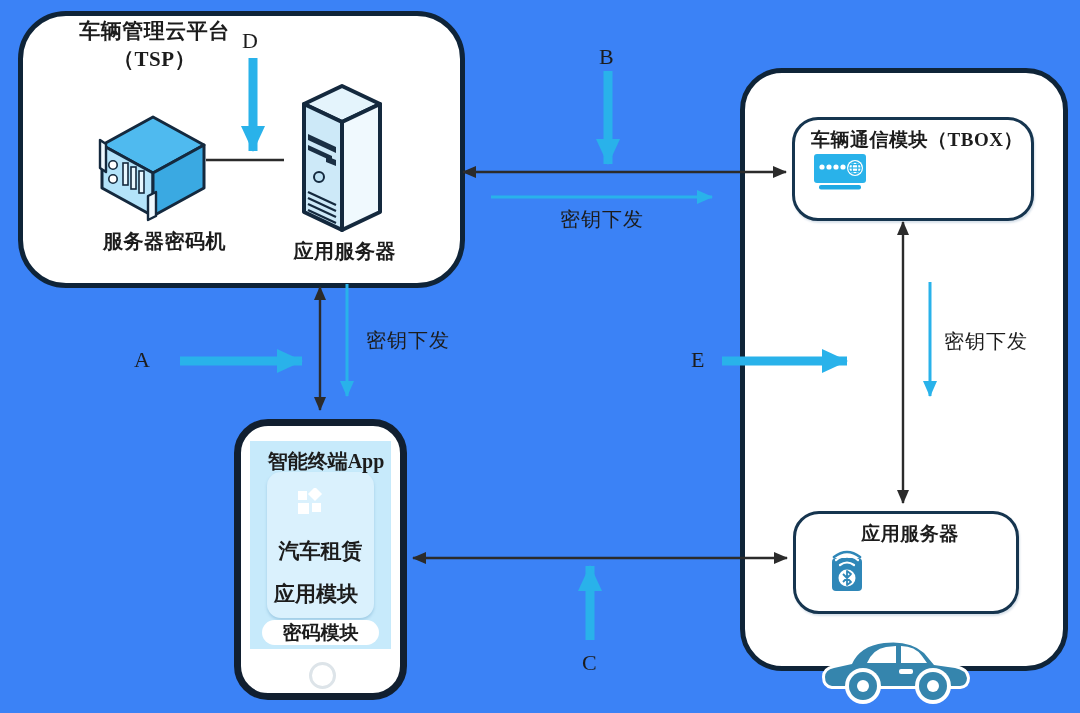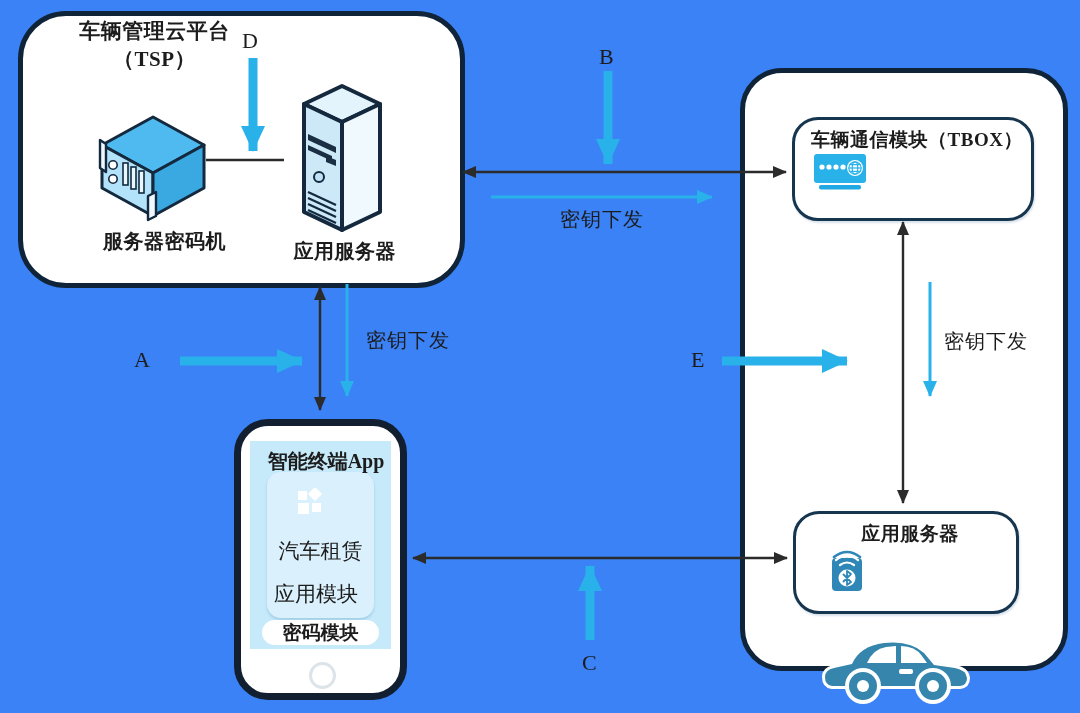--- a/index.html
+++ b/index.html
@@ -35,21 +35,21 @@
   .phone{
     position:absolute;left:234px;top:419px;width:173px;height:281px;box-sizing:border-box;
     background:#ffffff;border:7px solid #111f30;border-radius:34px;z-index:3;
   }
   .phone-screen{position:absolute;left:250px;top:441px;width:141px;height:208px;background:#c7eafb;z-index:4;}
   .phone-title{position:absolute;left:250px;top:448px;width:152px;text-align:center;font-weight:700;font-size:20px;z-index:6;}
   .app-card{
     position:absolute;left:267px;top:472px;width:107px;height:146px;background:#daf1fd;
     border-radius:14px;z-index:5;box-shadow:0 2px 3px rgba(90,150,190,.35);
   }
-  .app-name{position:absolute;left:0;right:0;text-align:center;font-weight:400;font-size:21px;z-index:6;}
+  .app-name{position:absolute;left:0;right:0;text-align:center;font-weight:700;font-size:21px;z-index:6;}
   .phone-pill{
     position:absolute;left:262px;top:620px;width:117px;height:25px;background:#ffffff;border-radius:13px;
     display:flex;align-items:center;justify-content:center;font-weight:700;font-size:19px;z-index:6;
   }
   .home-btn{
     position:absolute;left:309px;top:662px;width:21px;height:21px;border-radius:50%;
     border:3px solid #dde4e9;z-index:5;background:#fff;
   }
   .icon{position:absolute;z-index:5;}
   svg{display:block;}

